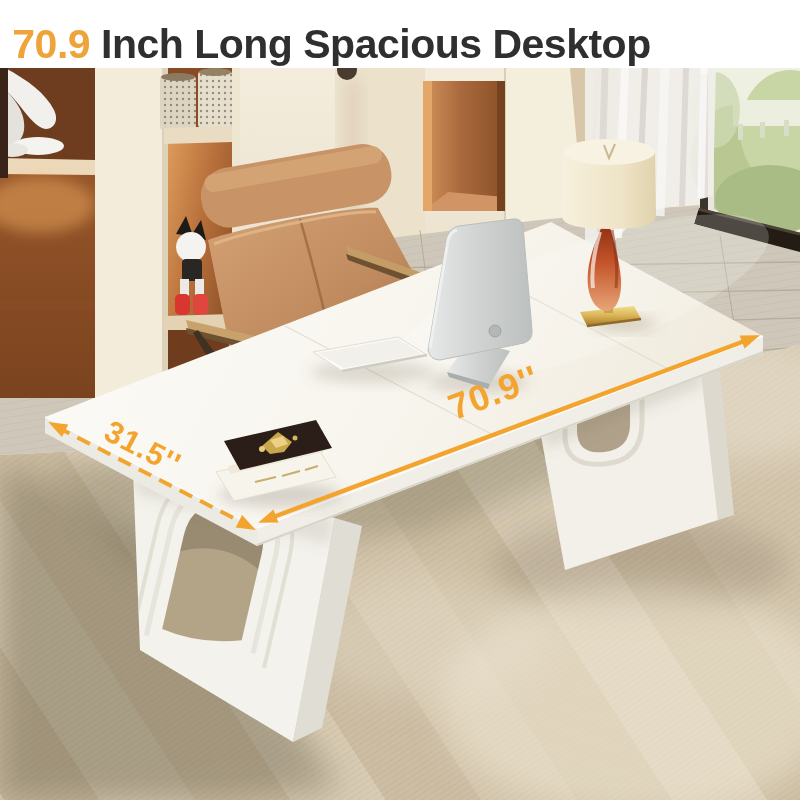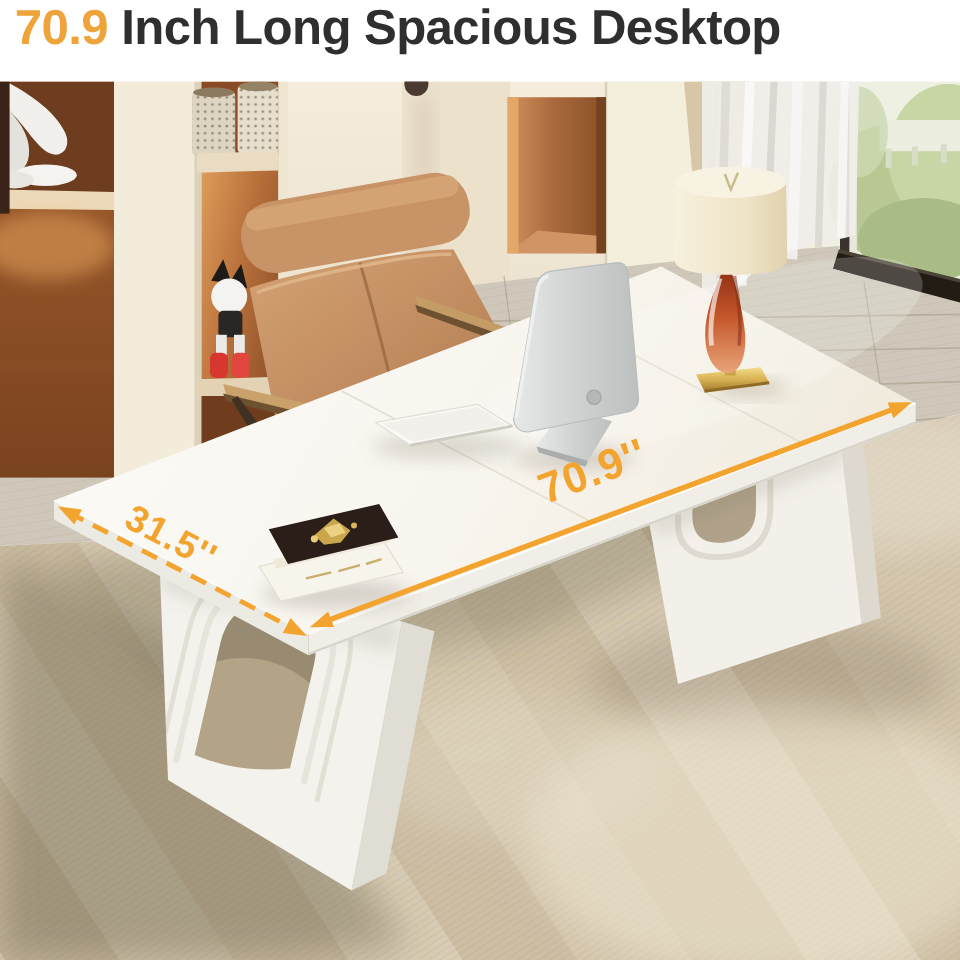--- a/index.html
+++ b/index.html
@@ -1,19 +1,19 @@
 <!DOCTYPE html>
 <html><head>
 <meta charset="utf-8">
 <style>
   html,body{margin:0;padding:0;background:#ffffff;}
   .stage{position:relative;width:800px;height:800px;overflow:hidden;background:#ffffff;
          font-family:"Liberation Sans",sans-serif;}
   .banner{position:absolute;top:0;left:0;width:663px;height:68px;background:#ffffff;
-          display:flex;align-items:flex-start;justify-content:center;}
+          display:flex;align-items:flex-end;justify-content:center;}
   .banner h1{margin:0;font-size:41px;font-weight:700;letter-spacing:-0.5px;color:#2f2f2f;
              white-space:pre;}
   .banner .hl{color:#efa43b;}
   svg text{font-family:"Liberation Sans",sans-serif;font-weight:700;}
 </style>
 </head>
 <body>
 
 <div class="stage">
 

